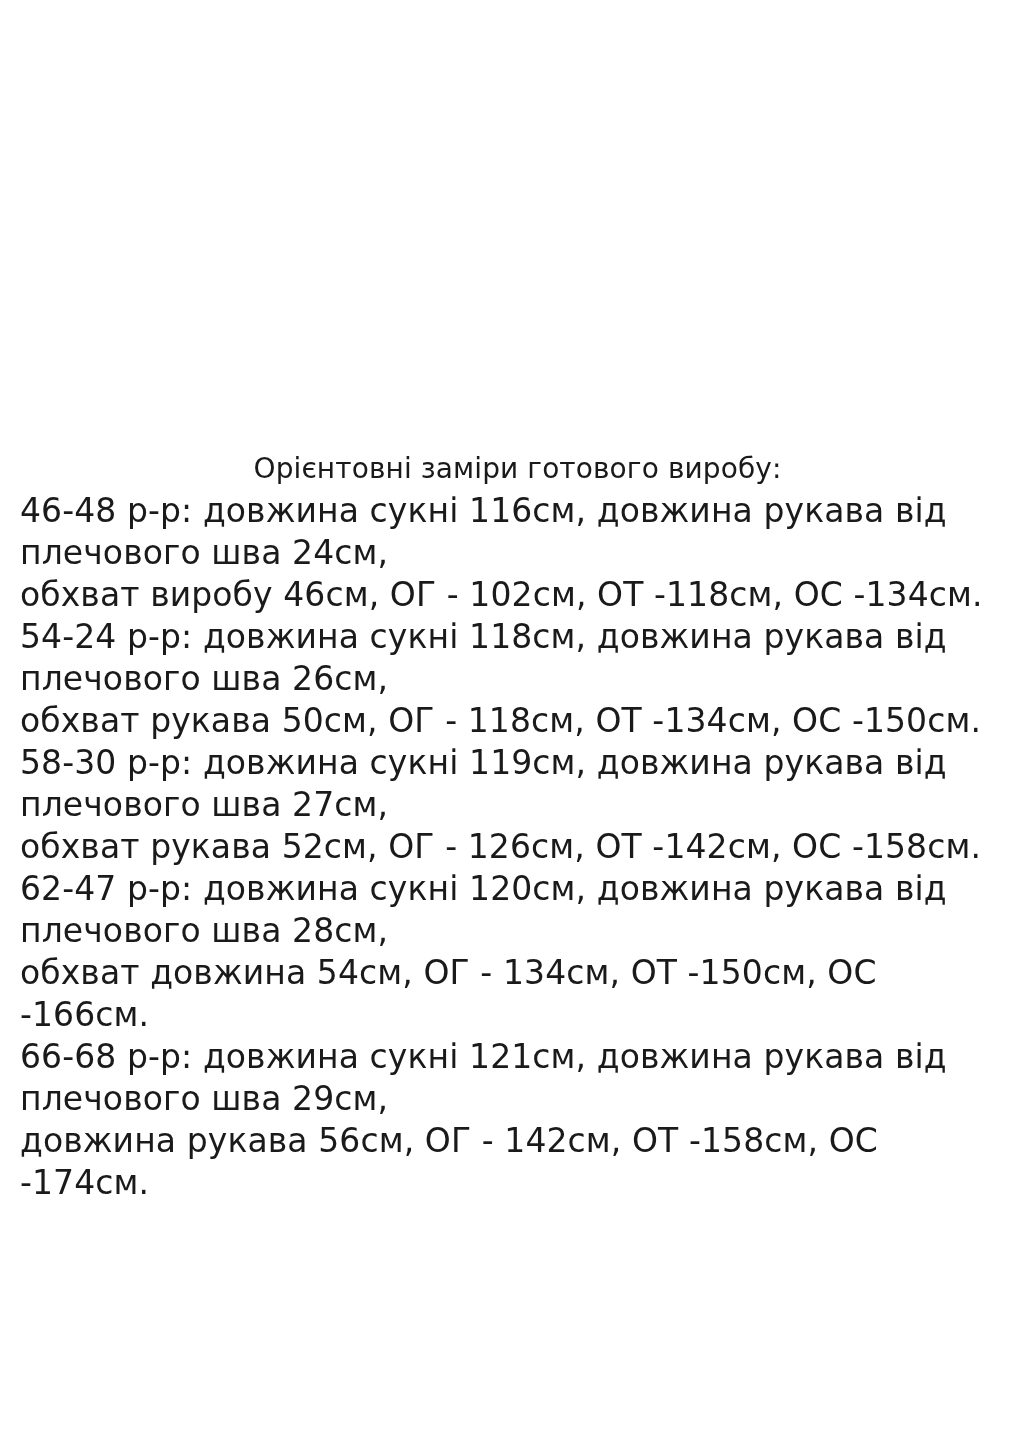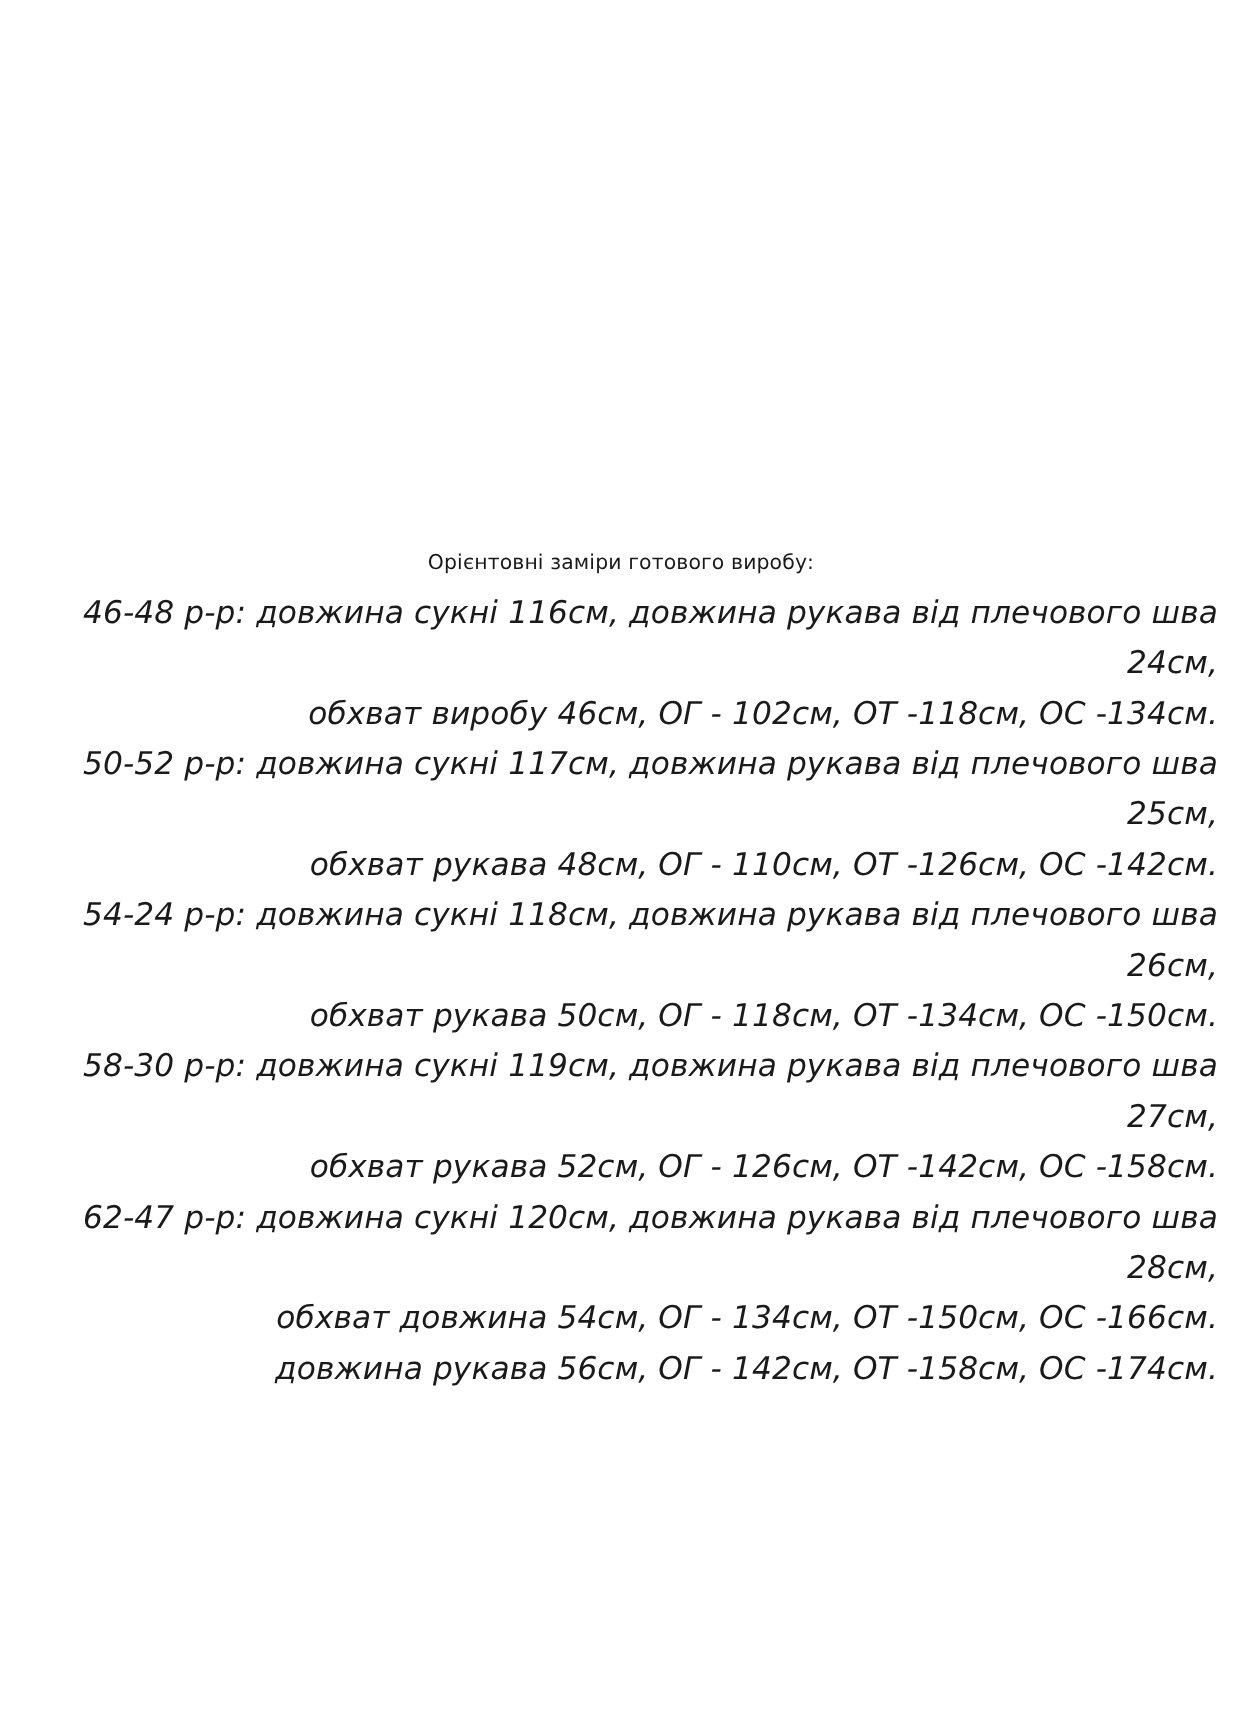--- a/index.html
+++ b/index.html
@@ -27,73 +27,69 @@
     display: flex;
     flex-direction: column;
     justify-content: flex-start;
   }
   .spacer-top {
     height: 448px;
     flex: none;
   }
   .doc-heading {
     text-align: center;
-    font-size: 17px;
+    font-size: 28px;
     line-height: 42px;
     font-weight: 400;
     letter-spacing: 0.1px;
     margin: 0;
     color: #1a1a1a;
   }
   .size-block {
-    text-align: right;
-    font-size: 26px;
+    text-align: left;
+    font-size: 33px;
     line-height: 42px;
     font-weight: 400;
     letter-spacing: 0.1px;
     margin: 0;
     color: #1a1a1a;
     white-space: normal;
-    font-style: italic;
   }
   .size-block .line {
     display: block;
   }
 </style>
 </head>
 <body>
 
 <div id="measurements-sheet">
 
   <div class="spacer-top"></div>
 
   <div class="doc-heading">Орієнтовні заміри готового виробу:</div>
 
   <div class="size-block">
     <span class="line">46-48 р-р: довжина сукні 116см, довжина рукава від плечового шва 24см,</span>
     <span class="line">обхват виробу 46см, ОГ - 102см, ОТ -118см, ОС -134см.</span>
   </div>
 
-  <div class="size-block">
-    <span class="line">50-52 р-р: довжина сукні 117см, довжина рукава від плечового шва 25см,</span>
-    <span class="line">обхват рукава 48см, ОГ - 110см, ОТ -126см, ОС -142см.</span>
-  </div>
 
   <div class="size-block">
     <span class="line">54-24 р-р: довжина сукні 118см, довжина рукава від плечового шва 26см,</span>
     <span class="line">обхват рукава 50см, ОГ - 118см, ОТ -134см, ОС -150см.</span>
   </div>
 
   <div class="size-block">
     <span class="line">58-30 р-р: довжина сукні 119см, довжина рукава від плечового шва 27см,</span>
     <span class="line">обхват рукава 52см, ОГ - 126см, ОТ -142см, ОС -158см.</span>
   </div>
 
   <div class="size-block">
     <span class="line">62-47 р-р: довжина сукні 120см, довжина рукава від плечового шва 28см,</span>
     <span class="line">обхват довжина 54см, ОГ - 134см, ОТ -150см, ОС -166см.</span>
   </div>
 
   <div class="size-block">
+    <span class="line">66-68 р-р: довжина сукні 121см, довжина рукава від плечового шва 29см,</span>
     <span class="line">довжина рукава 56см, ОГ - 142см, ОТ -158см, ОС -174см.</span>
   </div>
 
 </div>
 
 </body></html>

